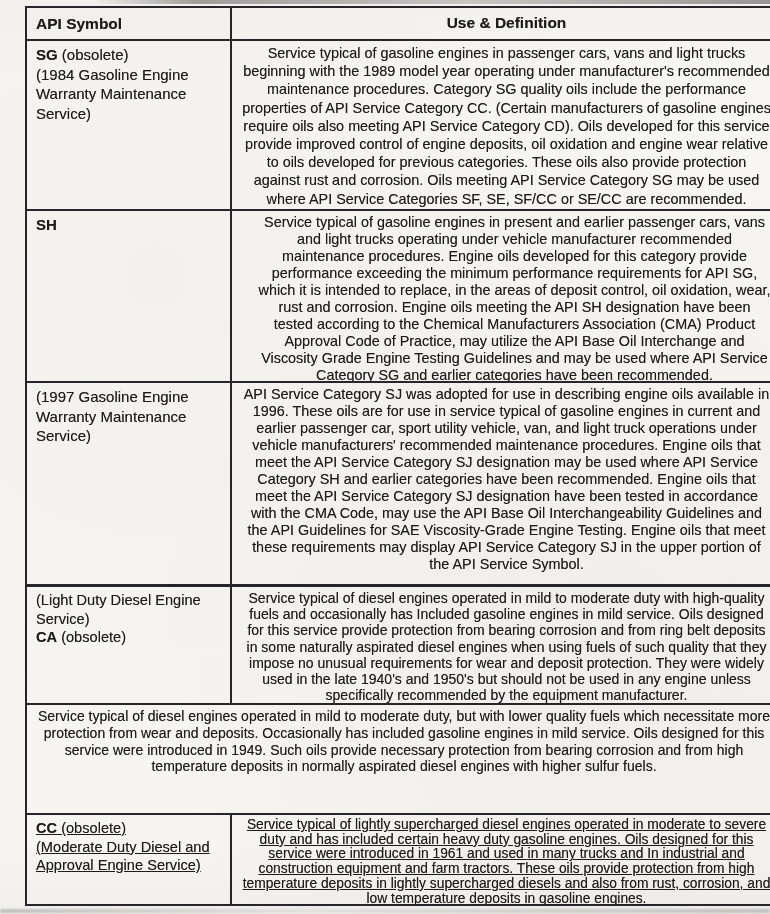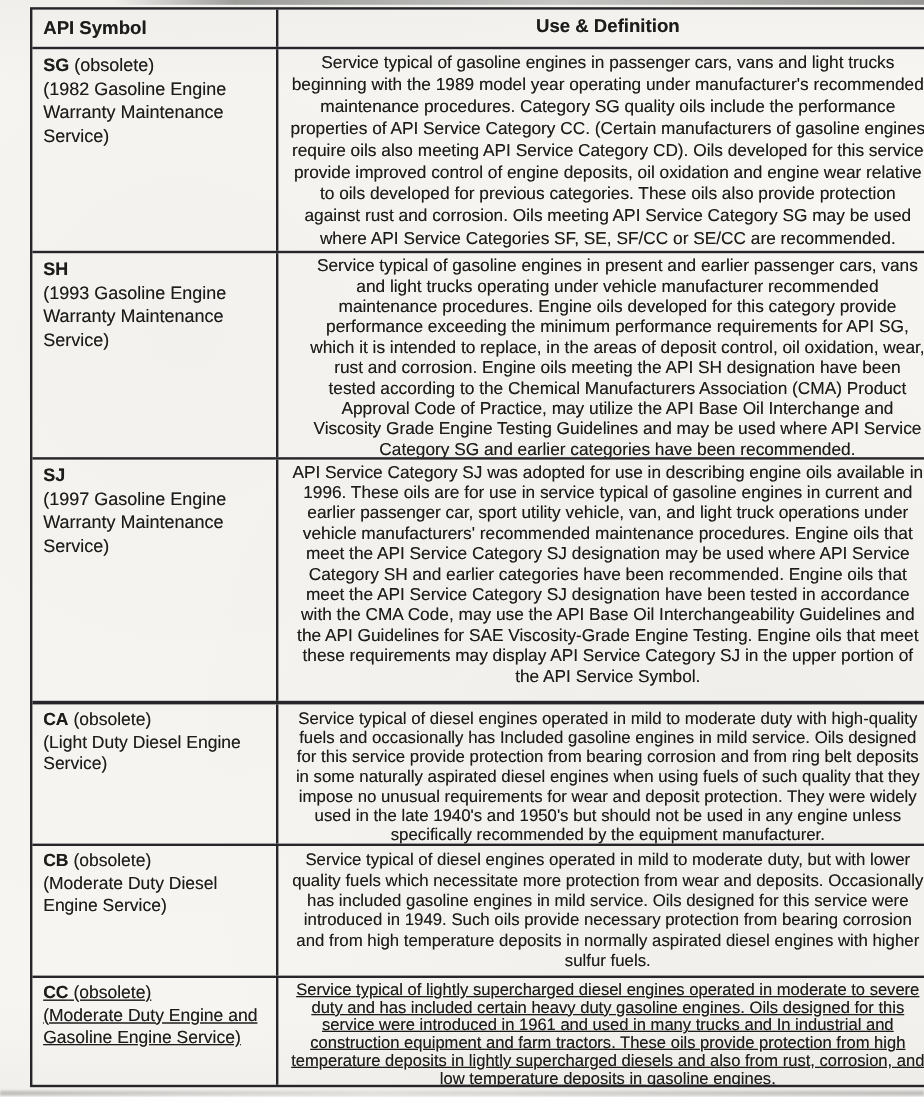--- a/index.html
+++ b/index.html
@@ -100,59 +100,53 @@
   <div class="doc-table">
 
     <div class="row row-header">
       <div class="cell cell-sym header-cell">API Symbol</div>
       <div class="cell cell-def header-cell">Use &amp; Definition</div>
     </div>
 
     <div class="row row-sg">
       <div class="cell cell-sym">
         <div><span class="sym-code">SG</span><span> (obsolete)</span></div>
-        <div>(1982 Gasoline Engine Warranty Maintenance Service)</div>
+        <div>(1984 Gasoline Engine Warranty Maintenance Service)</div>
       </div>
       <div class="cell cell-def">Service typical of gasoline engines in passenger cars, vans and light trucks beginning with the 1989 model year operating under manufacturer's recommended maintenance procedures. Category SG quality oils include the performance properties of API Service Category CC. (Certain manufacturers of gasoline engines require oils also meeting API Service Category CD). Oils developed for this service provide improved control of engine deposits, oil oxidation and engine wear relative to oils developed for previous categories. These oils also provide protection against rust and corrosion. Oils meeting API Service Category SG may be used where API Service Categories SF, SE, SF/CC or SE/CC are recommended.</div>
     </div>
 
     <div class="row row-sh">
       <div class="cell cell-sym">
         <div><span class="sym-code">SH</span><span></span></div>
-        <div>(1993 Gasoline Engine Warranty Maintenance Service)</div>
       </div>
       <div class="cell cell-def">Service typical of gasoline engines in present and earlier passenger cars, vans and light trucks operating under vehicle manufacturer recommended maintenance procedures. Engine oils developed for this category provide performance exceeding the minimum performance requirements for API SG, which it is intended to replace, in the areas of deposit control, oil oxidation, wear, rust and corrosion. Engine oils meeting the API SH designation have been tested according to the Chemical Manufacturers Association (CMA) Product Approval Code of Practice, may utilize the API Base Oil Interchange and Viscosity Grade Engine Testing Guidelines and may be used where API Service Category SG and earlier categories have been recommended.</div>
     </div>
 
     <div class="row row-sj">
       <div class="cell cell-sym">
-        <div><span class="sym-code">SJ</span><span></span></div>
         <div>(1997 Gasoline Engine Warranty Maintenance Service)</div>
       </div>
       <div class="cell cell-def">API Service Category SJ was adopted for use in describing engine oils available in 1996. These oils are for use in service typical of gasoline engines in current and earlier passenger car, sport utility vehicle, van, and light truck operations under vehicle manufacturers' recommended maintenance procedures. Engine oils that meet the API Service Category SJ designation may be used where API Service Category SH and earlier categories have been recommended. Engine oils that meet the API Service Category SJ designation have been tested in accordance with the CMA Code, may use the API Base Oil Interchangeability Guidelines and the API Guidelines for SAE Viscosity-Grade Engine Testing. Engine oils that meet these requirements may display API Service Category SJ in the upper portion of the API Service Symbol.</div>
     </div>
 
     <div class="row row-ca compact">
       <div class="cell cell-sym">
+        <div>(Light Duty Diesel Engine Service)</div>
         <div><span class="sym-code">CA</span><span> (obsolete)</span></div>
-        <div>(Light Duty Diesel Engine Service)</div>
       </div>
       <div class="cell cell-def">Service typical of diesel engines operated in mild to moderate duty with high-quality fuels and occasionally has Included gasoline engines in mild service. Oils designed for this service provide protection from bearing corrosion and from ring belt deposits in some naturally aspirated diesel engines when using fuels of such quality that they impose no unusual requirements for wear and deposit protection. They were widely used in the late 1940's and 1950's but should not be used in any engine unless specifically recommended by the equipment manufacturer.</div>
     </div>
 
     <div class="row row-cb compact">
-      <div class="cell cell-sym">
-        <div><span class="sym-code">CB</span><span> (obsolete)</span></div>
-        <div>(Moderate Duty Diesel Engine Service)</div>
-      </div>
       <div class="cell cell-def">Service typical of diesel engines operated in mild to moderate duty, but with lower quality fuels which necessitate more protection from wear and deposits. Occasionally has included gasoline engines in mild service. Oils designed for this service were introduced in 1949. Such oils provide necessary protection from bearing corrosion and from high temperature deposits in normally aspirated diesel engines with higher sulfur fuels.</div>
     </div>
 
     <div class="row row-cc compact">
       <div class="cell cell-sym">
         <div><span class="sym-code">CC</span><span> (obsolete)</span></div>
-        <div>(Moderate Duty Engine and Gasoline Engine Service)</div>
+        <div>(Moderate Duty Diesel and Approval Engine Service)</div>
       </div>
       <div class="cell cell-def">Service typical of lightly supercharged diesel engines operated in moderate to severe duty and has included certain heavy duty gasoline engines. Oils designed for this service were introduced in 1961 and used in many trucks and In industrial and construction equipment and farm tractors. These oils provide protection from high temperature deposits in lightly supercharged diesels and also from rust, corrosion, and low temperature deposits in gasoline engines.</div>
     </div>
 
   </div>
 </div>
 
 </body></html>

